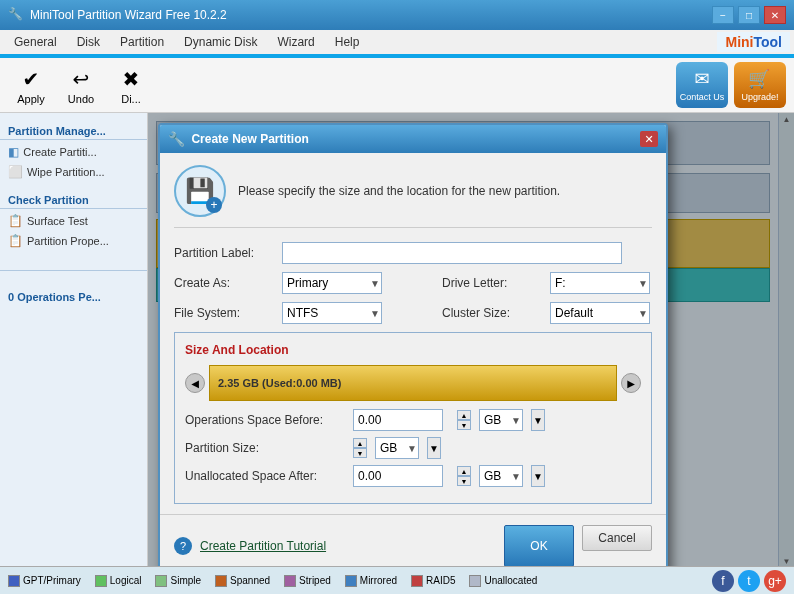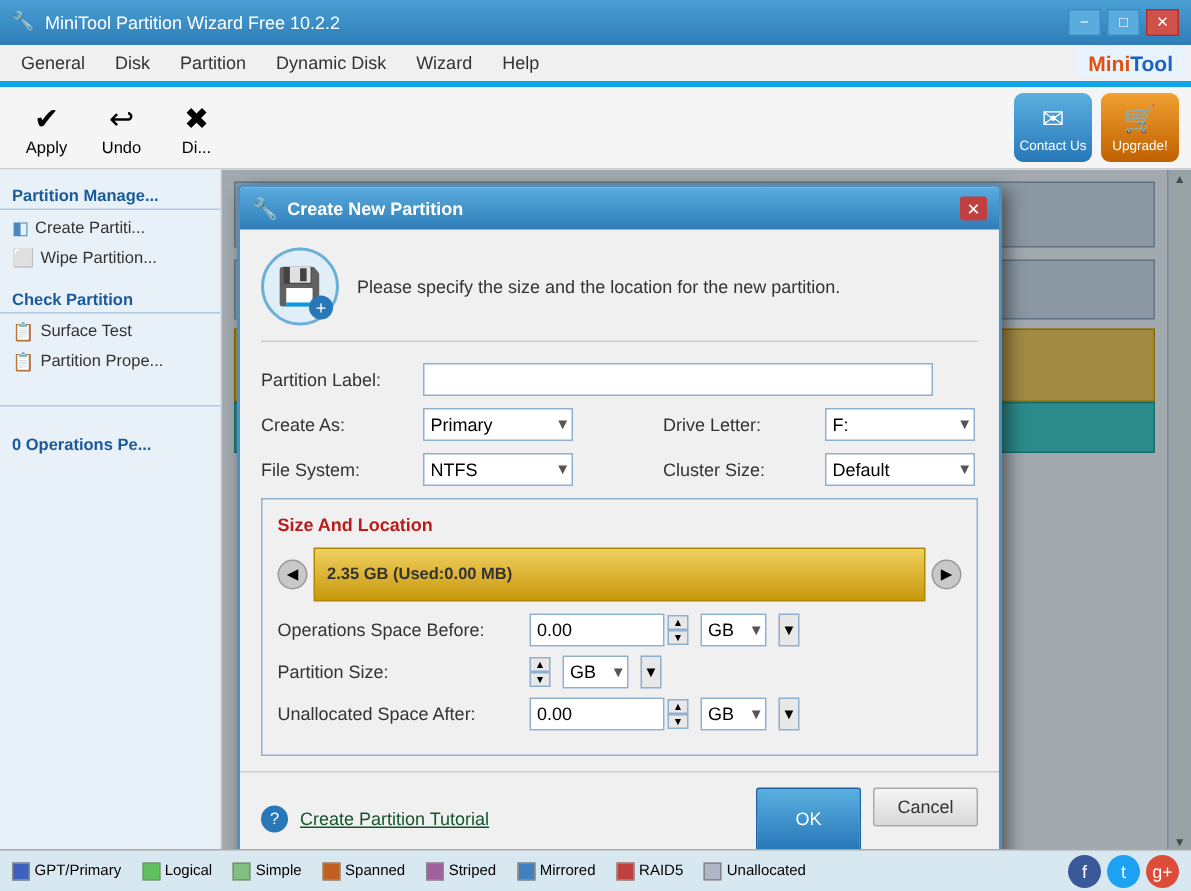--- a/index.html
+++ b/index.html
@@ -356,21 +356,21 @@
       gap: 8px;
     }
     .size-label {
       width: 160px;
       font-size: 12px;
       color: #333;
     }
     .size-input-wrapper {
       display: flex;
       align-items: center;
-      gap: 2px;
+      gap: 14px;
     }
     .size-input {
       width: 90px;
       height: 22px;
       border: 1px solid #90b0d0;
       background: white;
       padding: 0 4px;
       font-size: 12px;
     }
     .spin-btns {

